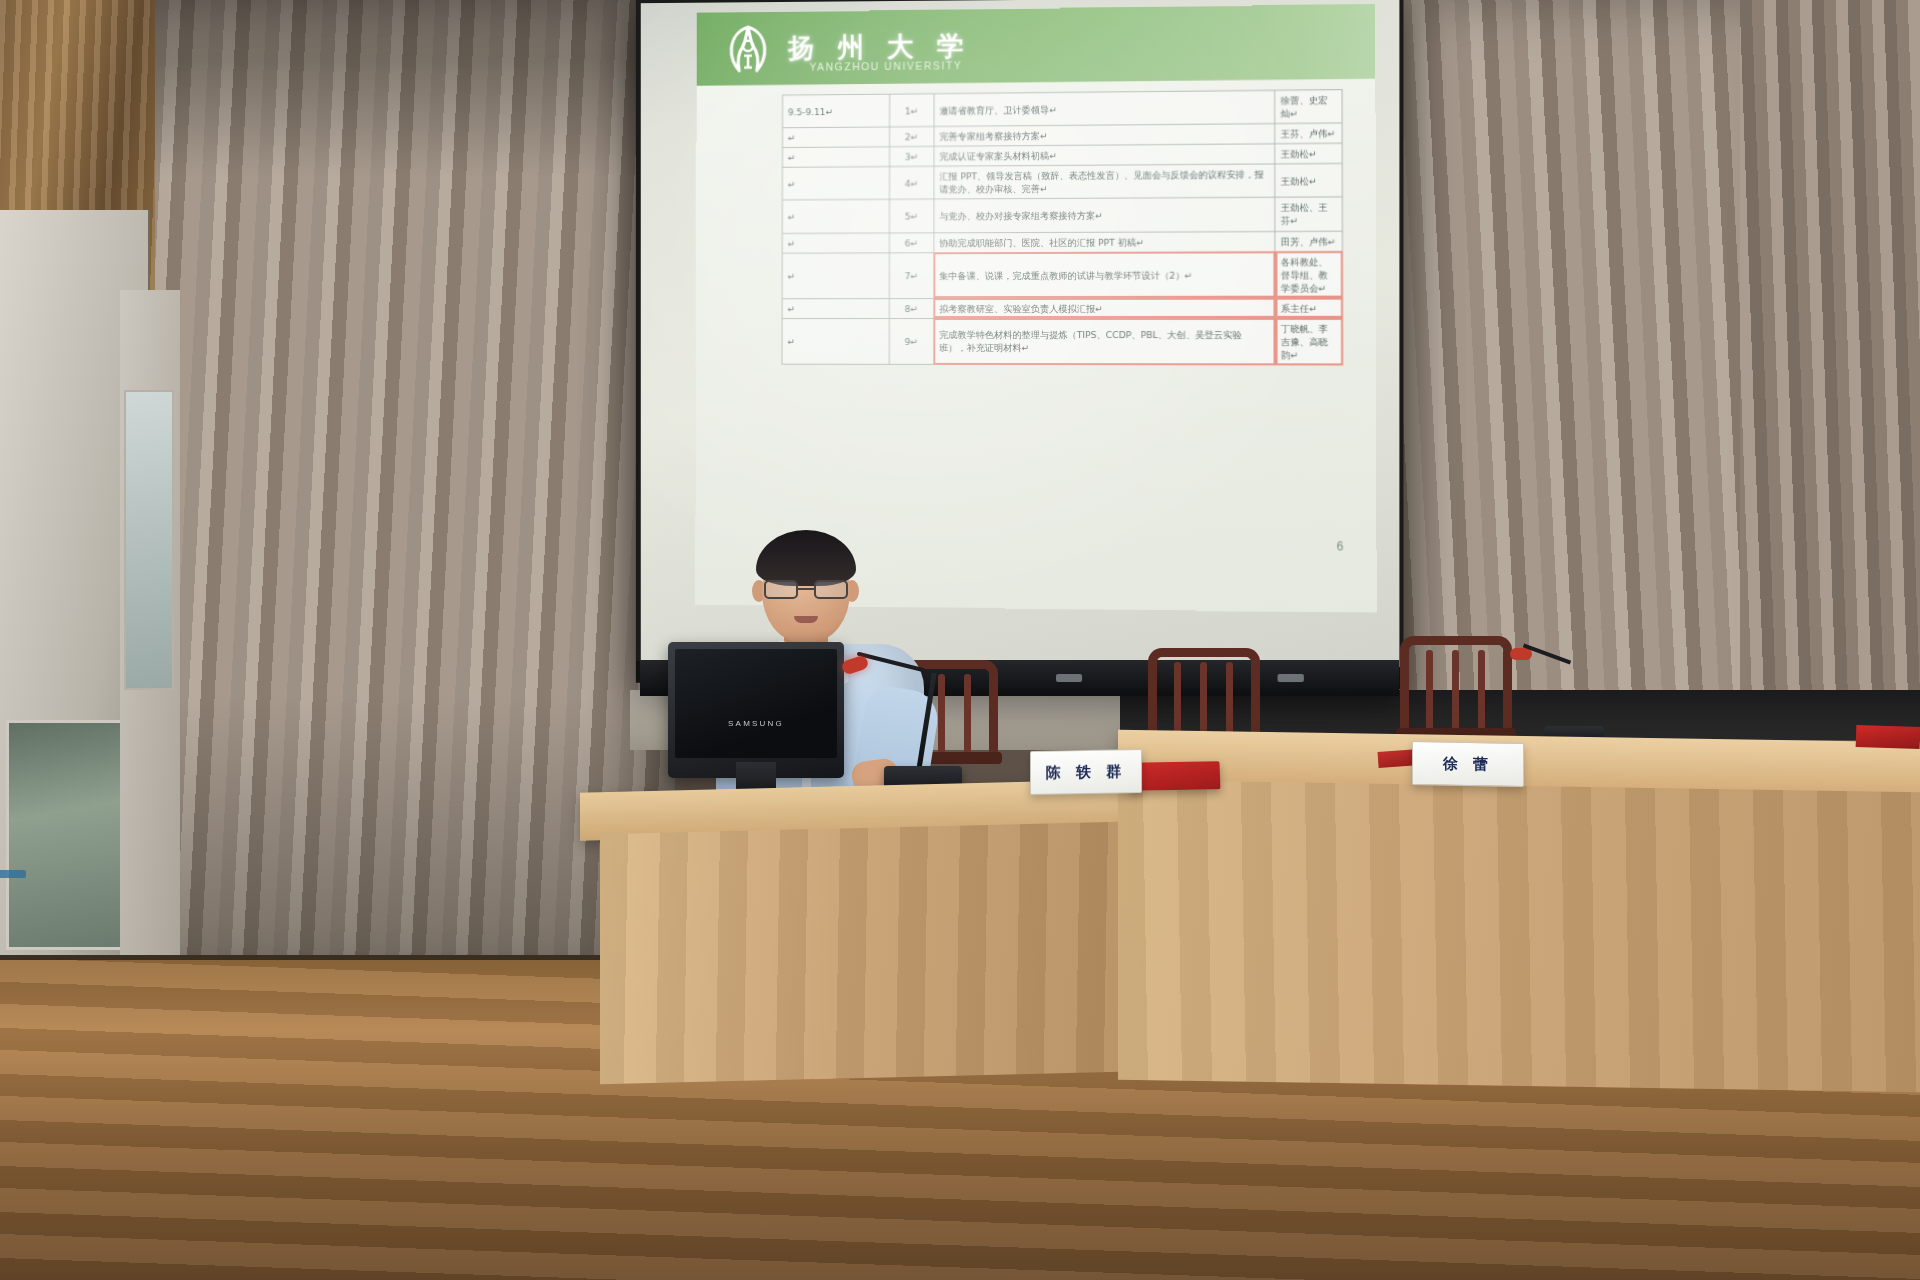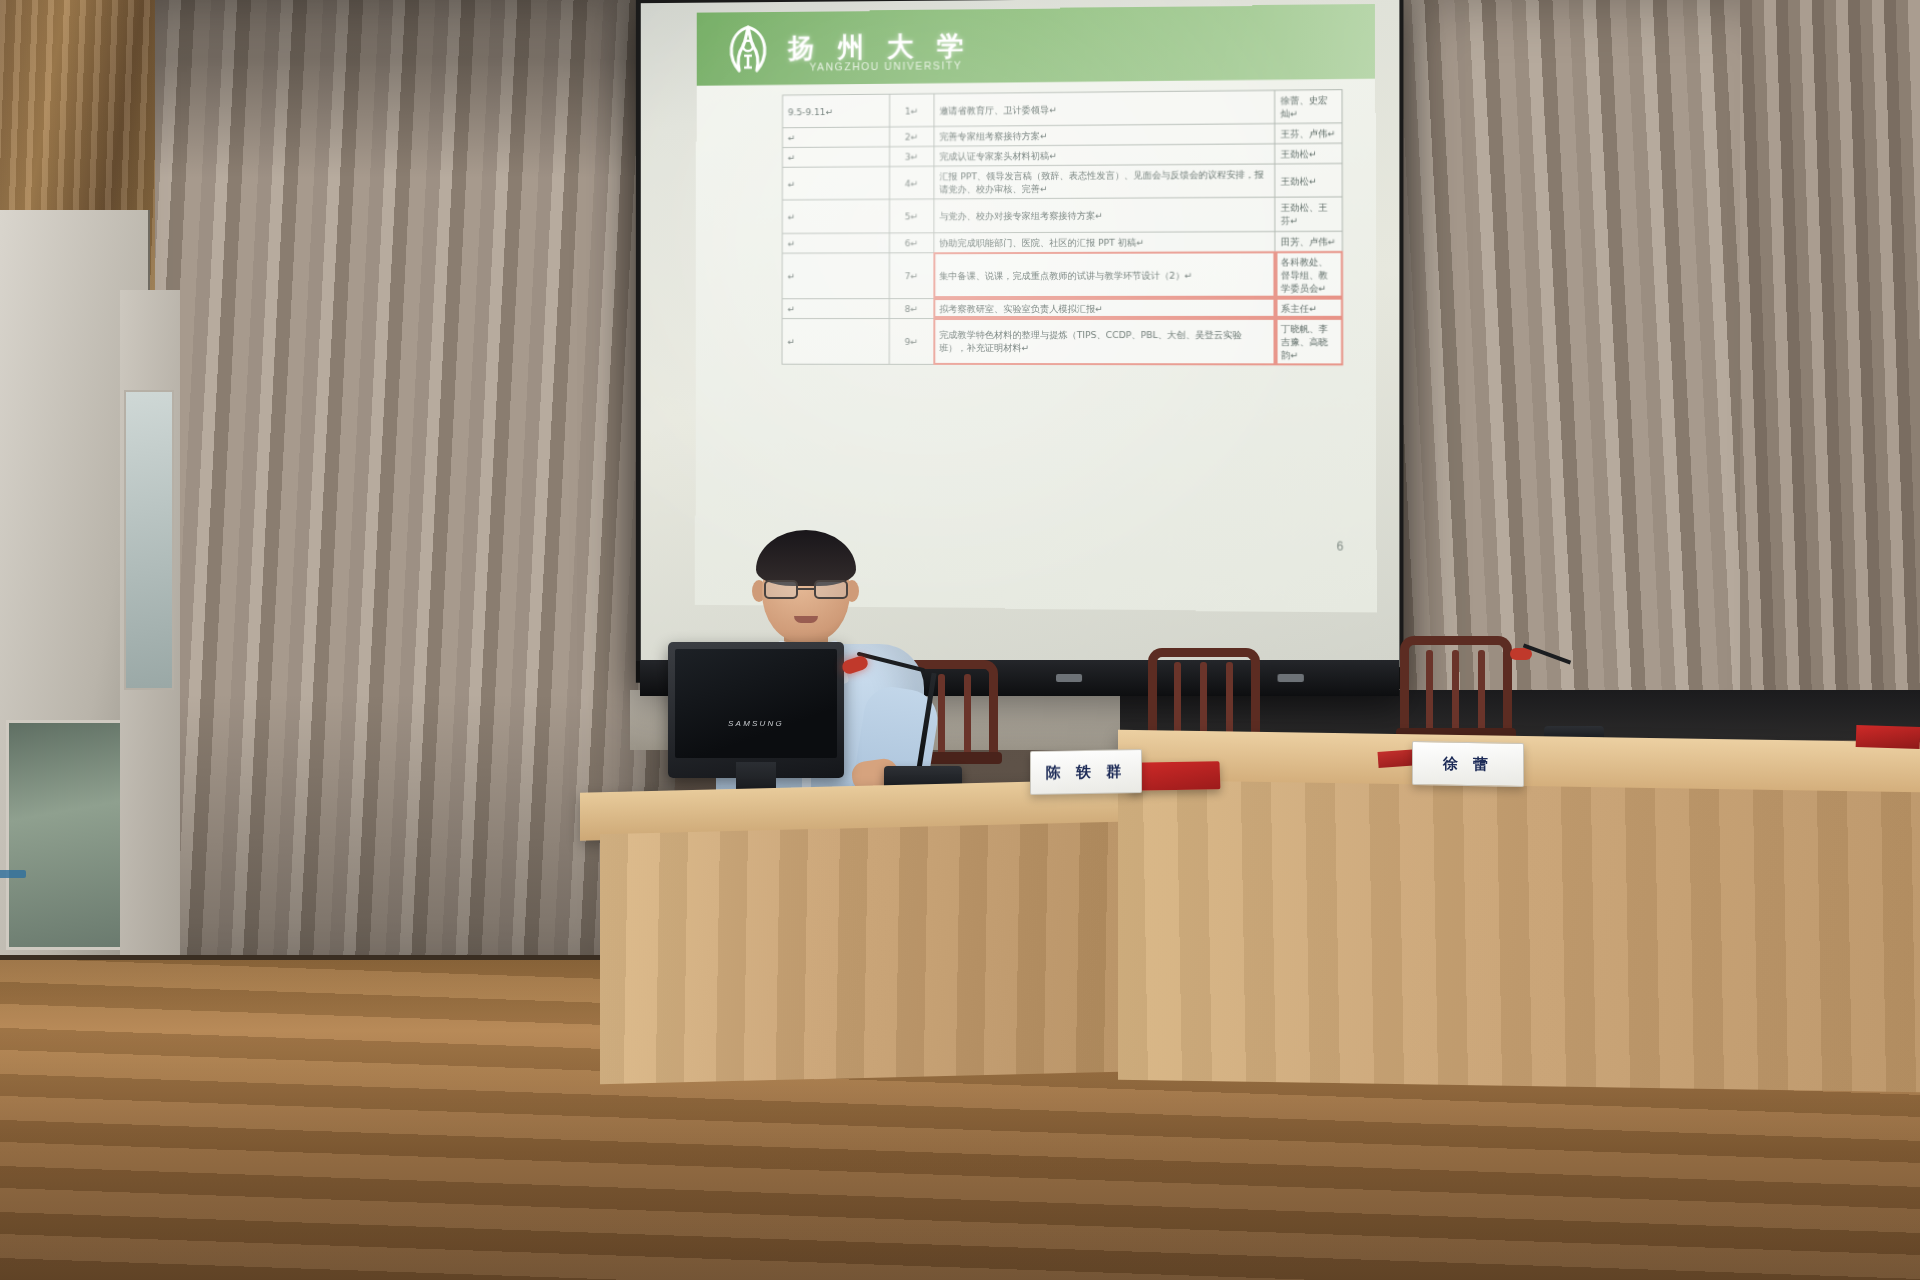--- a/index.html
+++ b/index.html
@@ -217,21 +217,21 @@
   }
   .hand{
     position:absolute; left:152px; top:232px; width:46px; height:30px;
     background:#d6a37e; border-radius:14px; transform:rotate(-8deg);
   }
 
   
   .monitor{ position:absolute; left:668px; top:642px; width:176px; height:180px; }
   .mon-bezel{
     position:absolute; inset:0 0 44px 0; background:linear-gradient(170deg,#3b3e43,#14161a);
-    border-radius:5px; box-shadow:0 6px 16px rgba(0,0,0,.45);font-style:italic;
+    border-radius:5px; box-shadow:0 6px 16px rgba(0,0,0,.45);
   }
   .mon-screen{
     position:absolute; left:7px; top:7px; right:7px; bottom:20px;
     background:linear-gradient(160deg,#1d2126,#0b0d10 70%);
     border-radius:2px;
   }
   .mon-brand{
     position:absolute; left:50%; transform:translateX(-50%); bottom:50px;
     color:#c6c9cd; font-size:8px; letter-spacing:2.2px;
   }

